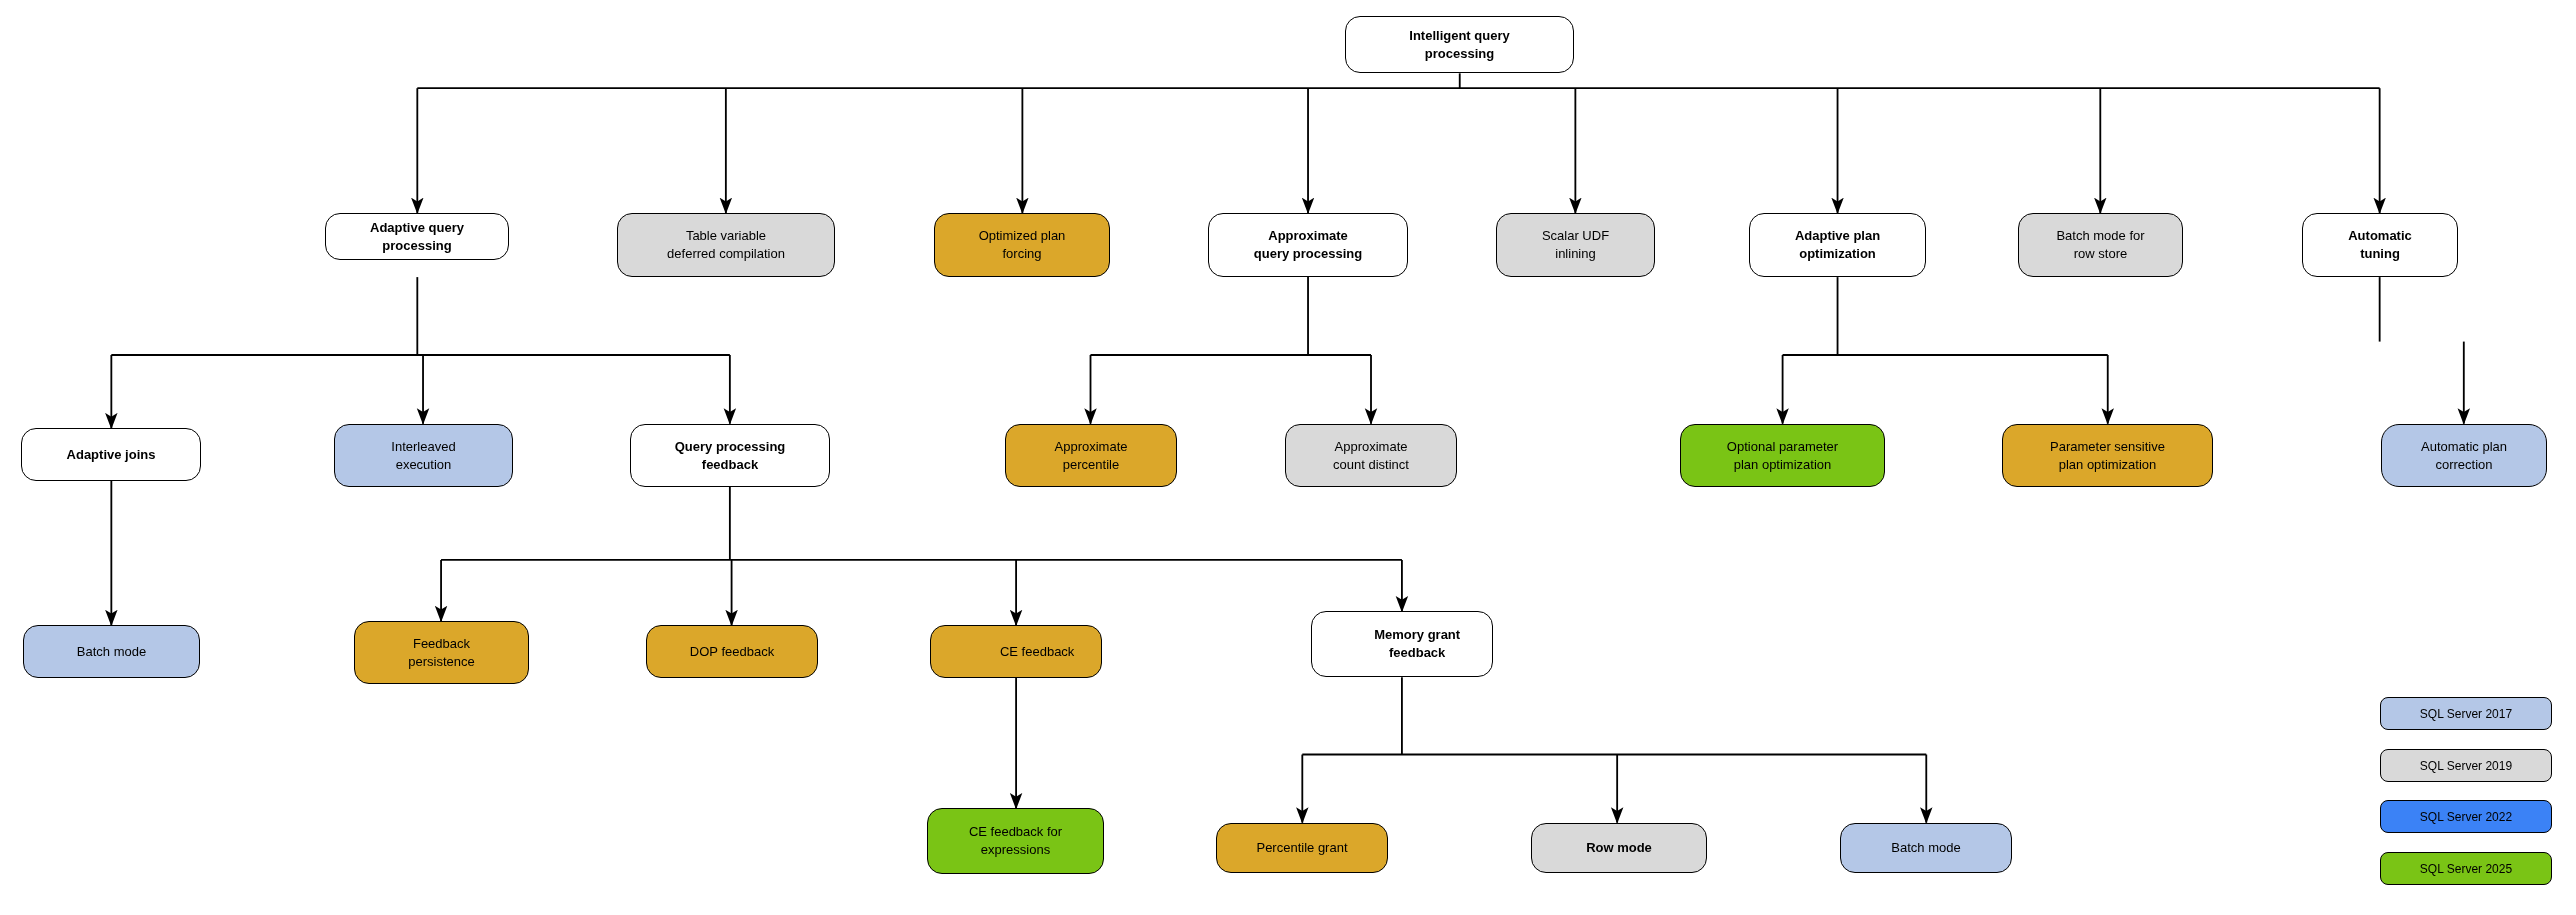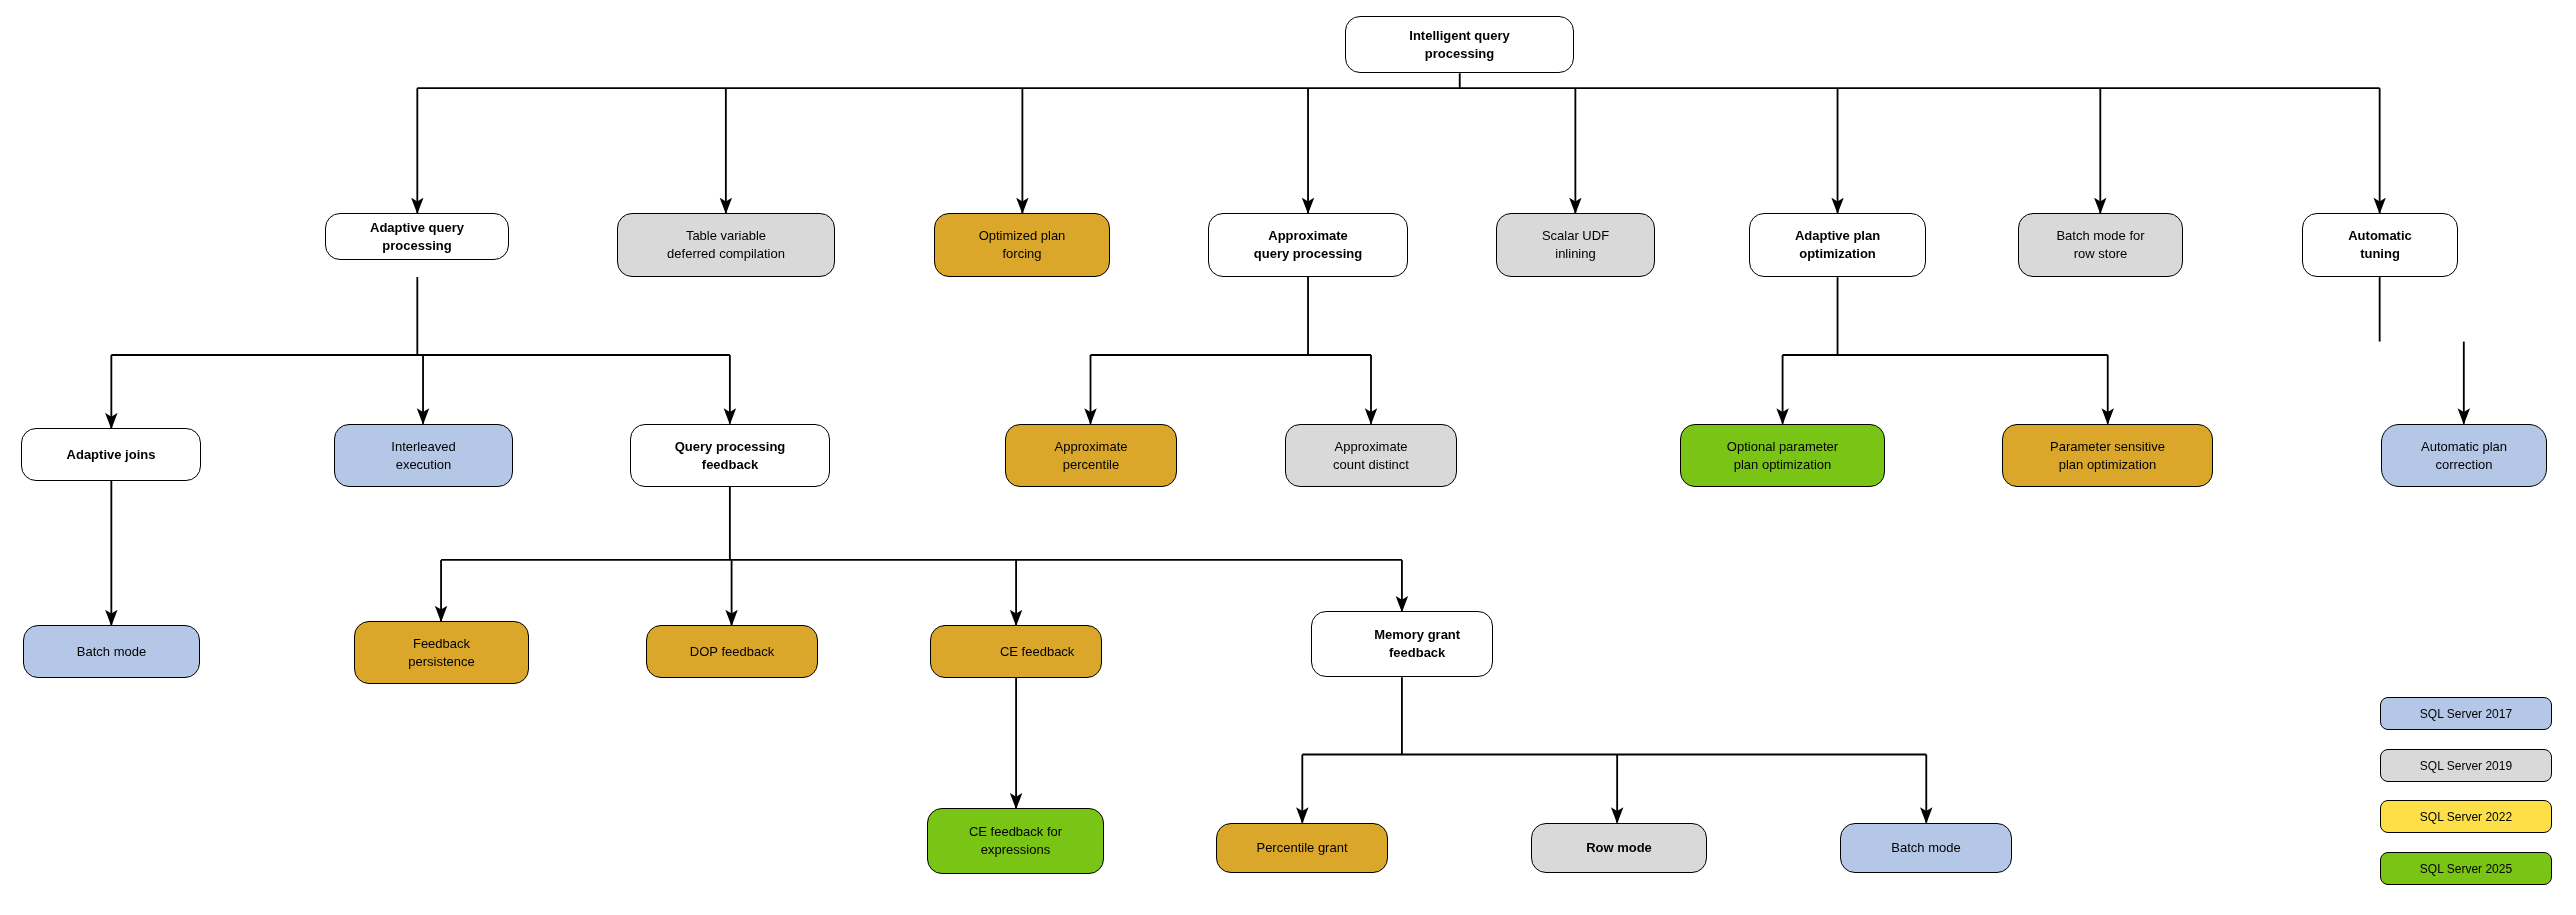--- a/index.html
+++ b/index.html
@@ -133,17 +133,17 @@
 feedback</div>
       <div class="node green" style="left: 927px; top: 808px; width: 177px; height: 66px;">CE feedback for
 expressions</div>
       <div class="node gold" style="left: 1216px; top: 823px; width: 172px; height: 50px;">Percentile grant</div>
       <div class="node gray" style="left: 1531px; top: 823px; width: 176px; height: 50px; font-weight: bold;">Row mode</div>
       <div class="node blue" style="left: 1840px; top: 823px; width: 172px; height: 50px;">Batch mode</div>
     </div>
   <div id="legend">
       <div class="legend-item blue" style="left: 2380px; top: 697px; width: 172px; height: 33px; background: rgb(180, 199, 231);">SQL Server 2017</div>
       <div class="legend-item gray" style="left: 2380px; top: 749px; width: 172px; height: 33px; background: rgb(217, 217, 217);">SQL Server 2019</div>
-      <div class="legend-item gold" style="left: 2380px; top: 800px; width: 172px; height: 33px; background: #fde047;">SQL Server 2022</div>
+      <div class="legend-item gold" style="left: 2380px; top: 800px; width: 172px; height: 33px; background: #3b82f6;">SQL Server 2022</div>
       <div class="legend-item green" style="left: 2380px; top: 852px; width: 172px; height: 33px; background: rgb(122, 196, 21);">SQL Server 2025</div>
     </div>
 </div>
 
 
 </body></html>

